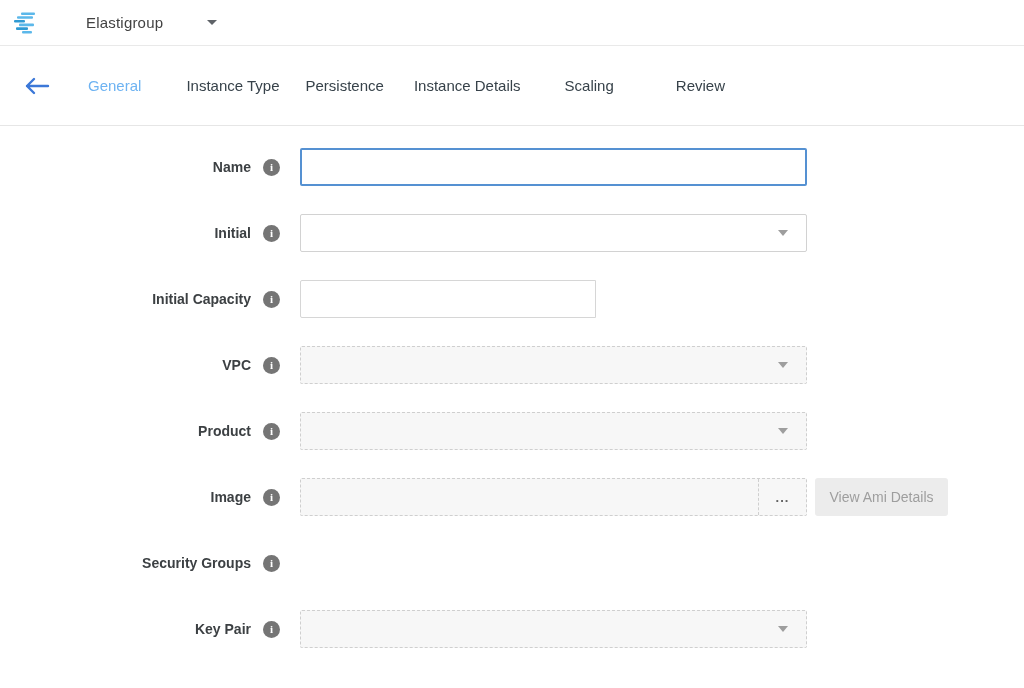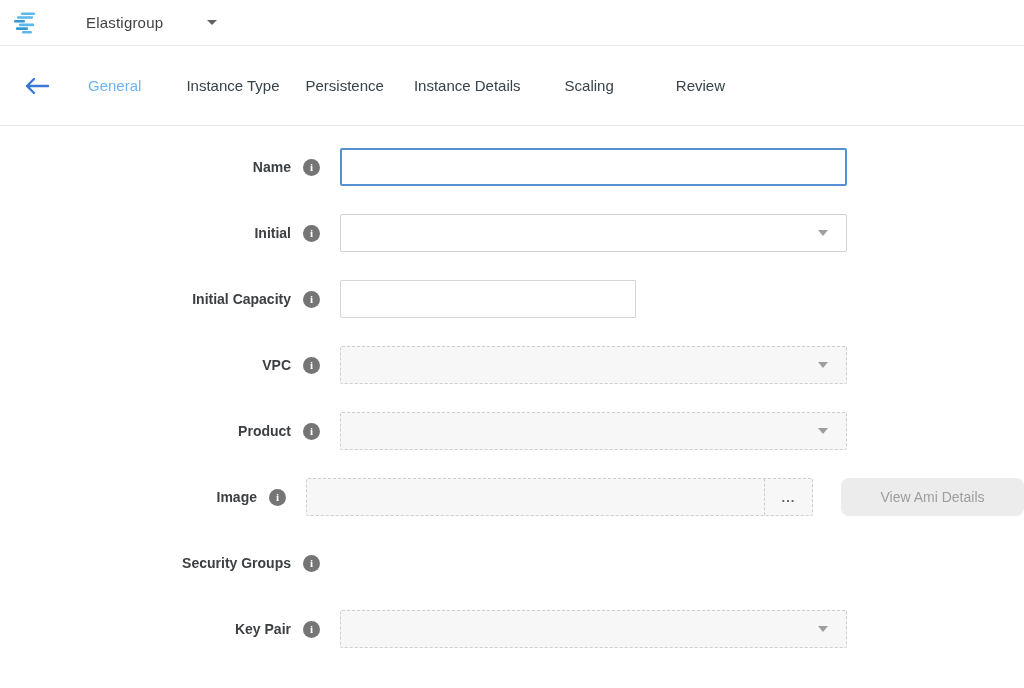--- a/index.html
+++ b/index.html
@@ -22,21 +22,21 @@
   .tabs { display: flex; align-items: center; margin-left: 30px; }
   .tab { font-size: 15px; color: #37424a; cursor: pointer; white-space: nowrap; }
   .tab.active { color: #6eb3f2; }
   .tab-1 { margin-right: 45px; }
   .tab-2 { margin-right: 26px; }
   .tab-3 { margin-right: 30px; }
   .tab-4 { margin-right: 44px; }
   .tab-5 { margin-right: 62px; }
 
   
-  .form { padding-top: 22px; padding-left: 40px; }
+  .form { padding-top: 22px; }
   .row { display: flex; align-items: center; margin-bottom: 28px; height: 38px; }
   .label-cell { width: 280px; display: flex; align-items: center; justify-content: flex-end; }
   .label { font-size: 14px; font-weight: 700; color: #3c4043; }
   .info-icon { width: 17px; height: 17px; border-radius: 50%; background: #757575;
     color: #ffffff; font-size: 11px; font-weight: 700; display: flex; align-items: center;
     justify-content: center; margin-left: 12px; font-family: "Liberation Serif", serif; }
   .field-cell { margin-left: 20px; display: flex; align-items: center; }
 
   .input-focused { width: 507px; height: 38px; border: 2px solid #5591d2; border-radius: 2px;
     outline: none; padding: 0 10px; font-size: 14px; color: #424242; background: #fff; }
@@ -56,22 +56,22 @@
     border-left: 7px solid transparent; border-right: 7px solid transparent;
     border-top: 8px solid #3a3a3a; }
 
   .image-box { width: 507px; height: 38px; background: #f7f7f7; border: 1px dashed #cfcfcf;
     border-radius: 2px; display: flex; }
   .image-box .image-value { flex: 1; }
   .browse-btn { width: 48px; border-left: 1px dashed #cfcfcf; display: flex; align-items: center;
     justify-content: center; font-size: 13px; font-weight: 700; color: #616161;
     letter-spacing: 1px; cursor: pointer; }
 
-  .side-btn { width: 183px; height: 38px; margin-left: 28px; background: #ececec;
-    border: none; border-radius: 8px; font-size: 14px; color: #9e9e9e; cursor: pointer;
+  .side-btn { width: 133px; height: 38px; margin-left: 8px; background: #ececec;
+    border: none; border-radius: 3px; font-size: 14px; color: #9e9e9e; cursor: pointer;
     font-family: "Liberation Sans", sans-serif; }
 </style>
 </head>
 <body>
 
 <div class="topbar">
   <svg class="logo" viewBox="0 0 26 22">
     <rect x="7" y="0.5" width="14" height="2.6" rx="1" fill="#5cb8ea"></rect>
     <rect x="3" y="4.2" width="16" height="2.6" rx="1" fill="#5cb8ea"></rect>
     <rect x="0" y="7.9" width="11" height="2.6" rx="1" fill="#2f9ad3"></rect>

